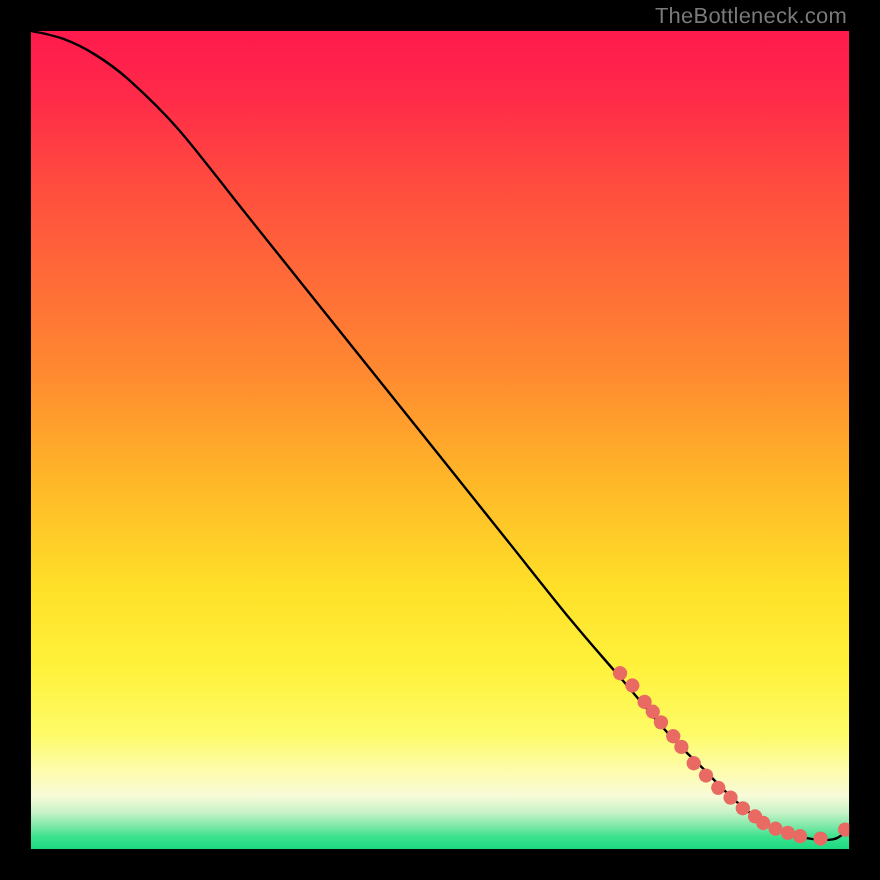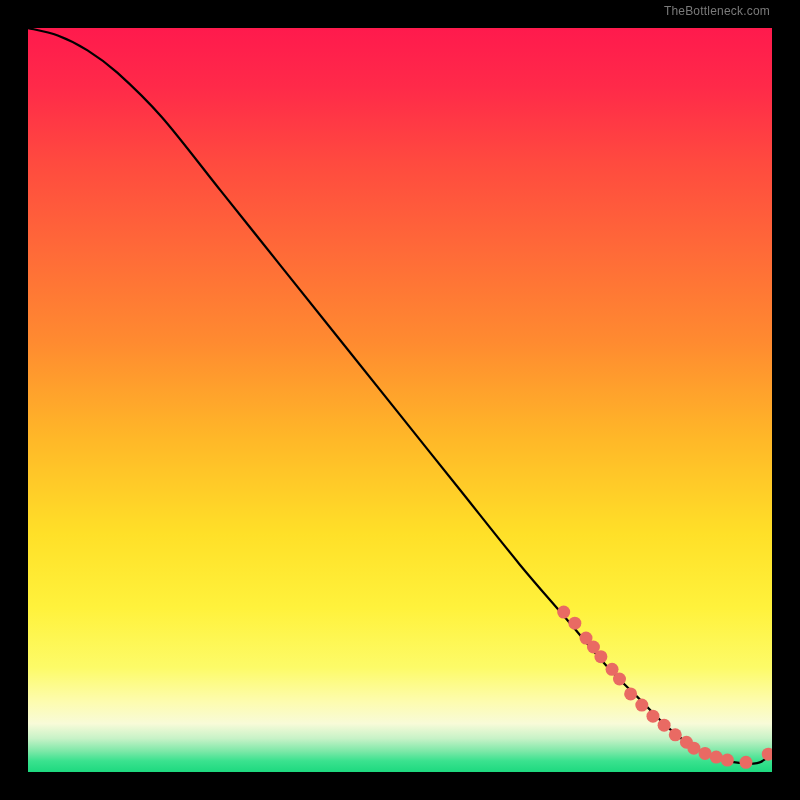--- a/index.html
+++ b/index.html
@@ -24,21 +24,21 @@
     left: 0;
     top: 0;
     width: 744px;
     height: 744px;
   }
   .attribution {
     position: absolute;
     top: 4px;
     right: 30px;
     color: #7a7a7a;
-    font-size: 12px;
+    font-size: 20px;
     font-weight: 500;
     letter-spacing: 0.2px;
   }
   svg { display: block; }
 </style>
 </head>
 <body>
 
 <div class="attribution">TheBottleneck.com</div>
 

